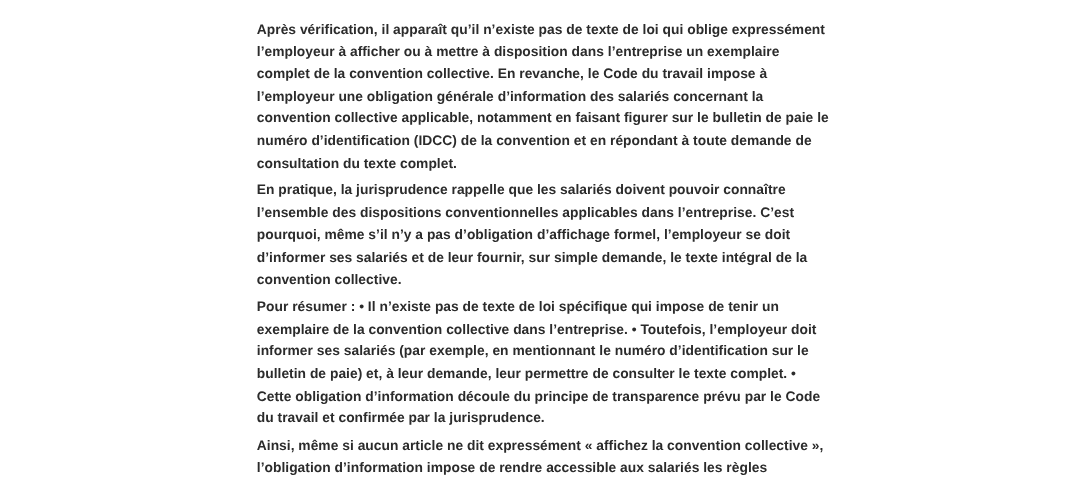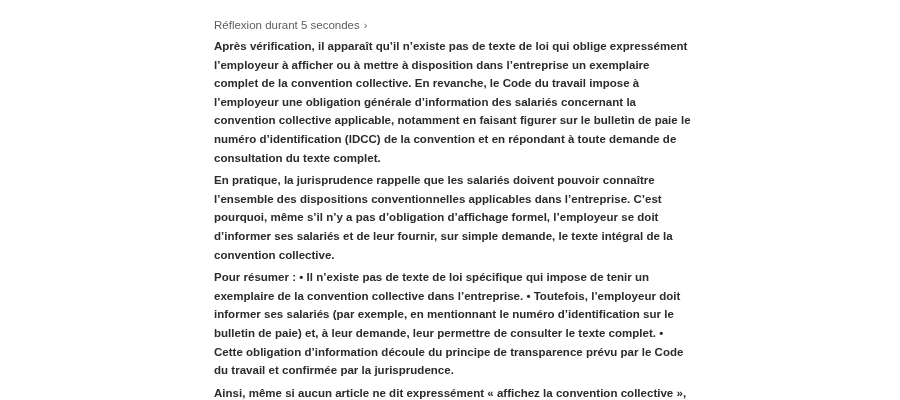--- a/index.html
+++ b/index.html
@@ -42,23 +42,19 @@
       margin: 0 0 4px 0;
       color: #2b2b2b;
       letter-spacing: 0.02px;
       font-weight: bold;
     }
   </style>
 </head>
 <body>
 
 <div class="message">
-  <div class="thinking">
-    <span>Réflexion durant 5 secondes</span>
-    <span class="chev">›</span>
-  </div>
 
   <p class="para">Après vérification, il apparaît qu’il n’existe pas de texte de loi qui oblige expressément l’employeur à afficher ou à mettre à disposition dans l’entreprise un exemplaire complet de la convention collective. En revanche, le Code du travail impose à l’employeur une obligation générale d’information des salariés concernant la convention collective applicable, notamment en faisant figurer sur le bulletin de paie le numéro d’identification (IDCC) de la convention et en répondant à toute demande de consultation du texte complet.</p>
   <p class="para">En pratique, la jurisprudence rappelle que les salariés doivent pouvoir connaître l’ensemble des dispositions conventionnelles applicables dans l’entreprise. C’est pourquoi, même s’il n’y a pas d’obligation d’affichage formel, l’employeur se doit d’informer ses salariés et de leur fournir, sur simple demande, le texte intégral de la convention collective.</p>
   <p class="para">Pour résumer : • Il n’existe pas de texte de loi spécifique qui impose de tenir un exemplaire de la convention collective dans l’entreprise. • Toutefois, l’employeur doit informer ses salariés (par exemple, en mentionnant le numéro d’identification sur le bulletin de paie) et, à leur demande, leur permettre de consulter le texte complet. • Cette obligation d’information découle du principe de transparence prévu par le Code du travail et confirmée par la jurisprudence.</p>
   <p class="para">Ainsi, même si aucun article ne dit expressément « affichez la convention collective », l’obligation d’information impose de rendre accessible aux salariés les règles conventionnelles applicables.</p>
 
 </div>
 
 </body></html>

